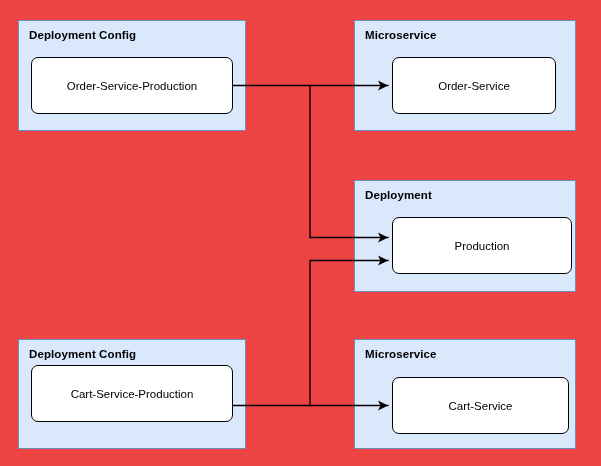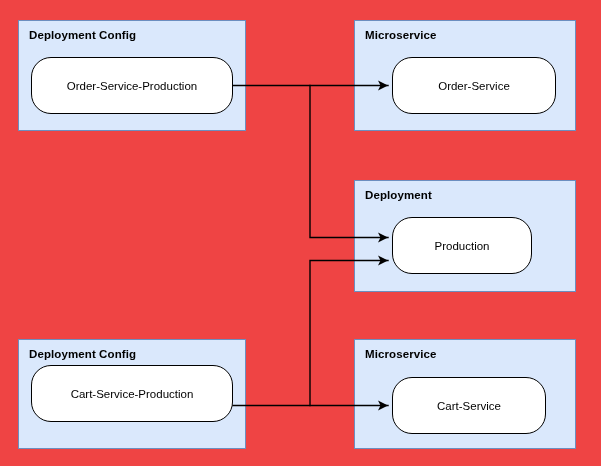--- a/index.html
+++ b/index.html
@@ -37,21 +37,21 @@
     letter-spacing: 0.1px;
     white-space: nowrap;
     line-height: 13px;
   }
 
   
   .node {
     position: absolute;
     background: #ffffff;
     border: 1.4px solid #000000;
-    border-radius: 20px;
+    border-radius: 7px;
     box-sizing: border-box;
     display: flex;
     align-items: center;
     justify-content: center;
   }
   .node-label {
     font-size: 11.5px;
     color: #000000;
     text-align: center;
     line-height: 14px;
@@ -94,35 +94,35 @@
   <div class="group" style="left:354px; top:20px; width:222px; height:111px;">
     <div class="group-title">Microservice</div>
   </div>
   <div class="node" style="left:392px; top:57px; width:164px; height:57px;">
     <span class="node-label">Order-Service</span>
   </div>
 
   <div class="group" style="left:354px; top:180px; width:222px; height:112px;">
     <div class="group-title">Deployment</div>
   </div>
-  <div class="node" style="left:392px; top:217px; width:140px; height:57px;">
+  <div class="node" style="left:392px; top:217px; width:180px; height:57px;">
     <span class="node-label">Production</span>
   </div>
 
   <div class="group" style="left:18px; top:339px; width:228px; height:110px;">
     <div class="group-title">Deployment Config</div>
   </div>
   <div class="node" style="left:31px; top:365px; width:202px; height:57px;align-items:center;">
     <span class="node-label">Cart-Service-Production</span>
   </div>
 
   <div class="group" style="left:354px; top:339px; width:222px; height:110px;">
     <div class="group-title">Microservice</div>
   </div>
-  <div class="node" style="left:392px; top:377px; width:154px; height:57px;">
+  <div class="node" style="left:392px; top:377px; width:177px; height:57px;">
     <span class="node-label">Cart-Service</span>
   </div>
 
   <svg id="connectors" viewBox="0 0 601 466">
     <g id="edge-paths">
         <path d="M 233 85.5 L 388 85.5" class="edge-path"></path>
         <path d="M 310 85.5 L 310 237.5 L 388 237.5" class="edge-path"></path>
         <path d="M 233 405.5 L 388 405.5" class="edge-path"></path>
         <path d="M 310 405.5 L 310 260.5 L 388 260.5" class="edge-path"></path>
       </g>

